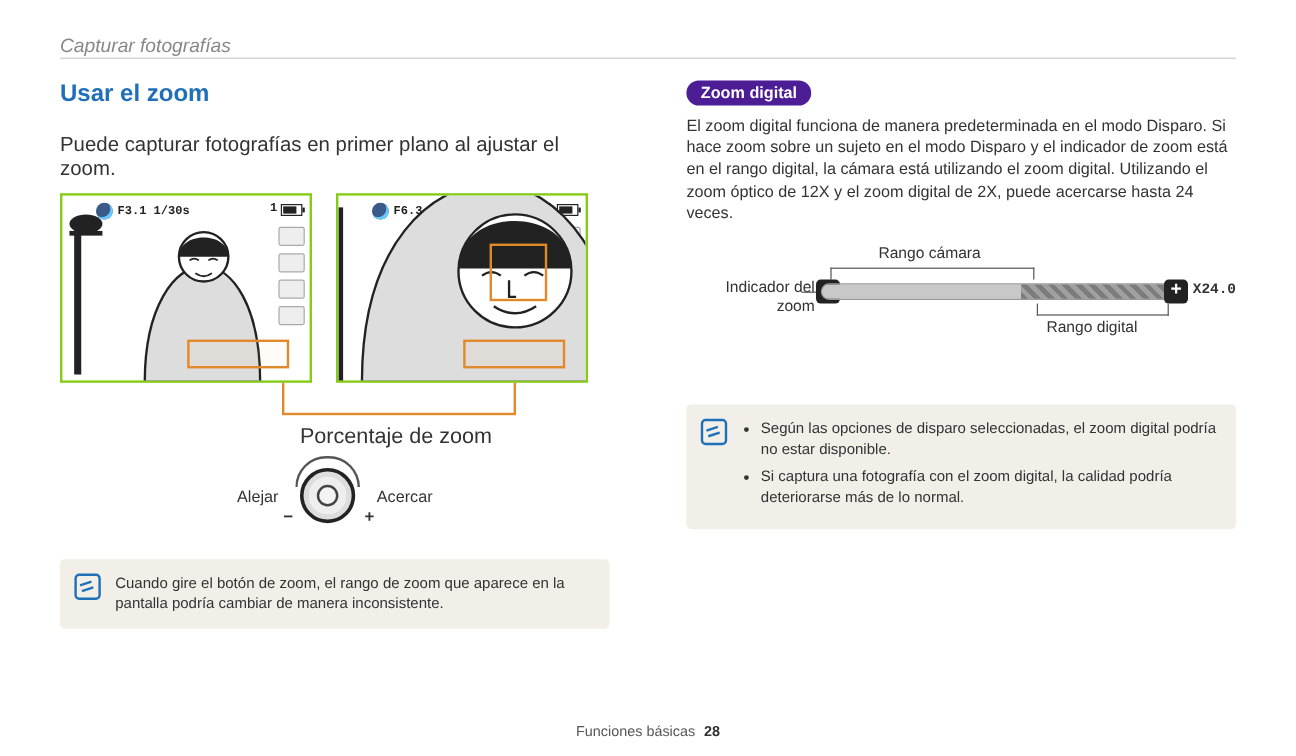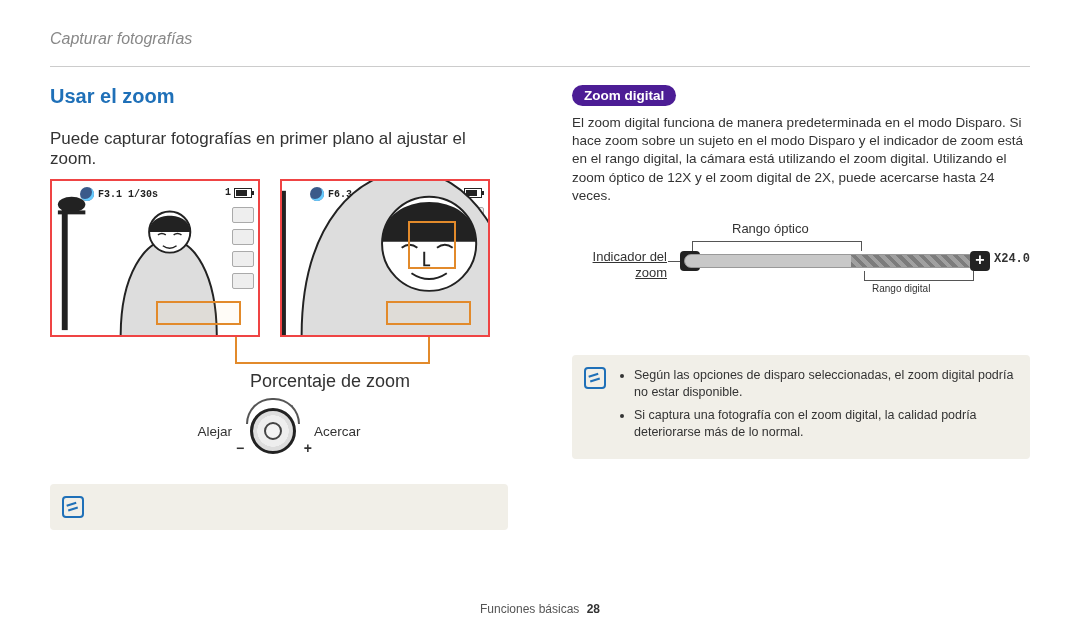--- a/index.html
+++ b/index.html
@@ -9,21 +9,21 @@
     height: 630px;
     padding: 30px 50px 20px 50px;
     color: #333;
     background: #fff;
     position: relative;
   }
   .breadcrumb {
     color: #888;
     font-size: 16px;
     font-style: italic;
-    margin-bottom: 18px;
+    margin-bottom: 0;
   }
   .hr {
     border: none;
     border-top: 1px solid #ccc;
     margin-bottom: 18px;
   }
   .cols {
     display: flex;
     gap: 64px;
   }
@@ -43,21 +43,21 @@
     margin-top: 21px;
   }
   .screens {
     display: flex;
     gap: 20px;
     margin-bottom: 6px;
   }
   .screen {
     width: 210px;
     height: 158px;
-    border: 2px solid #ef4444;
+    border: 2px solid #84cc16;
     position: relative;
     background: #fff;
     overflow: hidden;
   }
   .screen .art {
     position: absolute;
     inset: 0;
   }
   .osd-top-left {
     position: absolute;
@@ -228,21 +228,21 @@
     margin-bottom: 10px;
   }
   .zd-opt-label {
     position:absolute; left: 160px; top: 0; font-size: 13px;
   }
   .zd-bracket-top {
     position:absolute; left: 120px; top: 20px; width: 170px; height: 10px;
     border:1px solid #555; border-bottom:none;
   }
   .zd-ind-label {
-    position:absolute; left: 0; top: 28px; font-size: 13px; width: 95px; text-align:right; line-height:1.2;text-decoration:underline;
+    position:absolute; left: 12px; top: 28px; font-size: 13px; width: 95px; text-align:right; line-height:1.2;
   }
   .zd-ind-line {
     position:absolute; left: 96px; top: 40px; width: 12px; height:1px; background:#555;
   }
   .zd-bar {
     position:absolute; left: 112px; top: 33px; right: 42px; height: 14px;
     border-radius: 7px;
     background: linear-gradient(to right, #c8c8c8 0 55%, #888 55% 100%);
     border:1px solid #999;
   }
@@ -261,21 +261,21 @@
   .zd-minus{ left:108px;}
   .zd-plus{ right:40px;}
   .zd-x24{
     position:absolute; right:0; top:31px; font-family:"Courier New",monospace; font-weight:bold; font-size:12px;
   }
   .zd-bracket-bot {
     position:absolute; left: 292px; top: 50px; width: 110px; height: 10px;
     border:1px solid #555; border-top:none;
   }
   .zd-dig-label {
-    position:absolute; left: 300px; top: 62px; font-size:10px;
+    position:absolute; left: 300px; top: 62px; font-size:13px;
   }
   .footer {
     position:absolute;
     bottom: 14px;
     left:0; right:0;
     text-align:center;
     font-size: 12px;
     color:#555;
   }
   .footer .pg { font-weight:600; color:#333; margin-left:4px;}
@@ -367,29 +367,30 @@
         <div class="ring"></div>
         <div class="cap"></div>
         <span class="minus">−</span>
         <span class="plus">+</span>
       </div>
       <span>Acercar</span>
     </div>
 
     <div class="note-box">
       <div class="note-icon"></div>
+      <div>Cuando gire el botón de zoom, el rango de zoom que aparece en la pantalla podría cambiar de manera inconsistente.</div>
     </div>
   </div>
 
   <div class="col">
     <span class="badge">Zoom digital</span>
     <div class="body-text">El zoom digital funciona de manera predeterminada en el modo Disparo. Si hace zoom sobre un sujeto en el modo Disparo y el indicador de zoom está en el rango digital, la cámara está utilizando el zoom digital. Utilizando el zoom óptico de 12X y el zoom digital de 2X, puede acercarse hasta 24 veces.</div>
 
     <div class="zoom-diagram">
-      <div class="zd-opt-label">Rango óptico</div>
+      <div class="zd-opt-label">Rango cámara</div>
       <div class="zd-bracket-top"></div>
       <div class="zd-ind-label">Indicador del zoom</div>
       <div class="zd-ind-line"></div>
       <span class="zd-minus">−</span>
       <div class="zd-bar"></div>
       <span class="zd-plus">+</span>
       <span class="zd-x24">X24.0</span>
       <div class="zd-bracket-bot"></div>
       <div class="zd-dig-label">Rango digital</div>
     </div>

